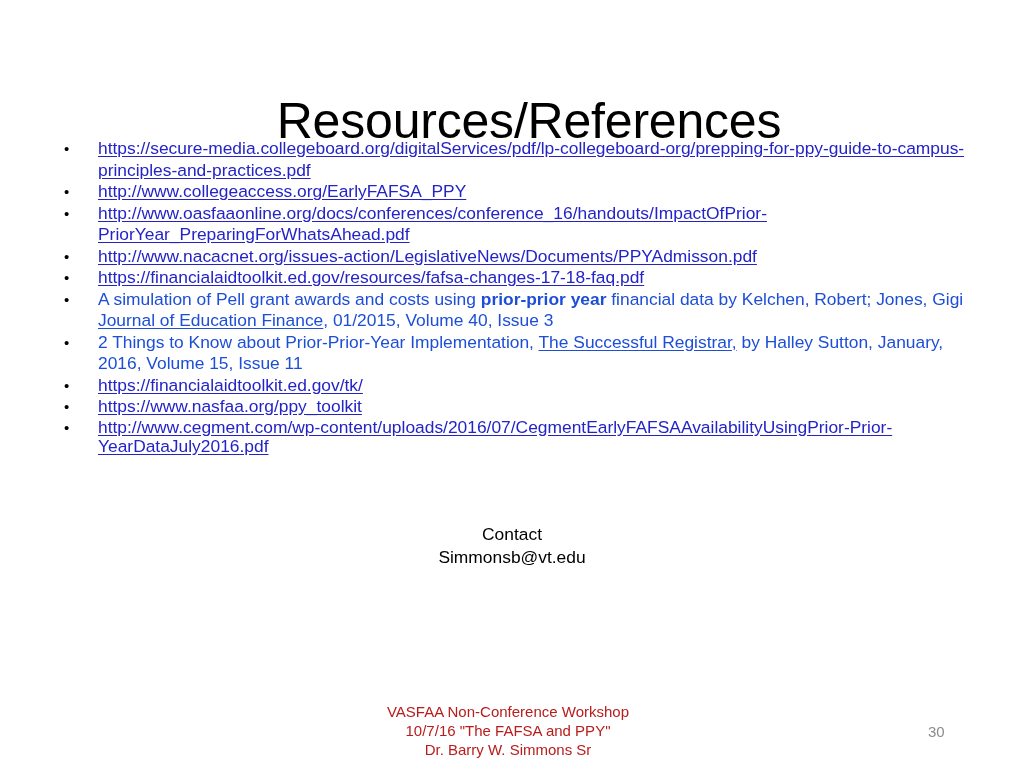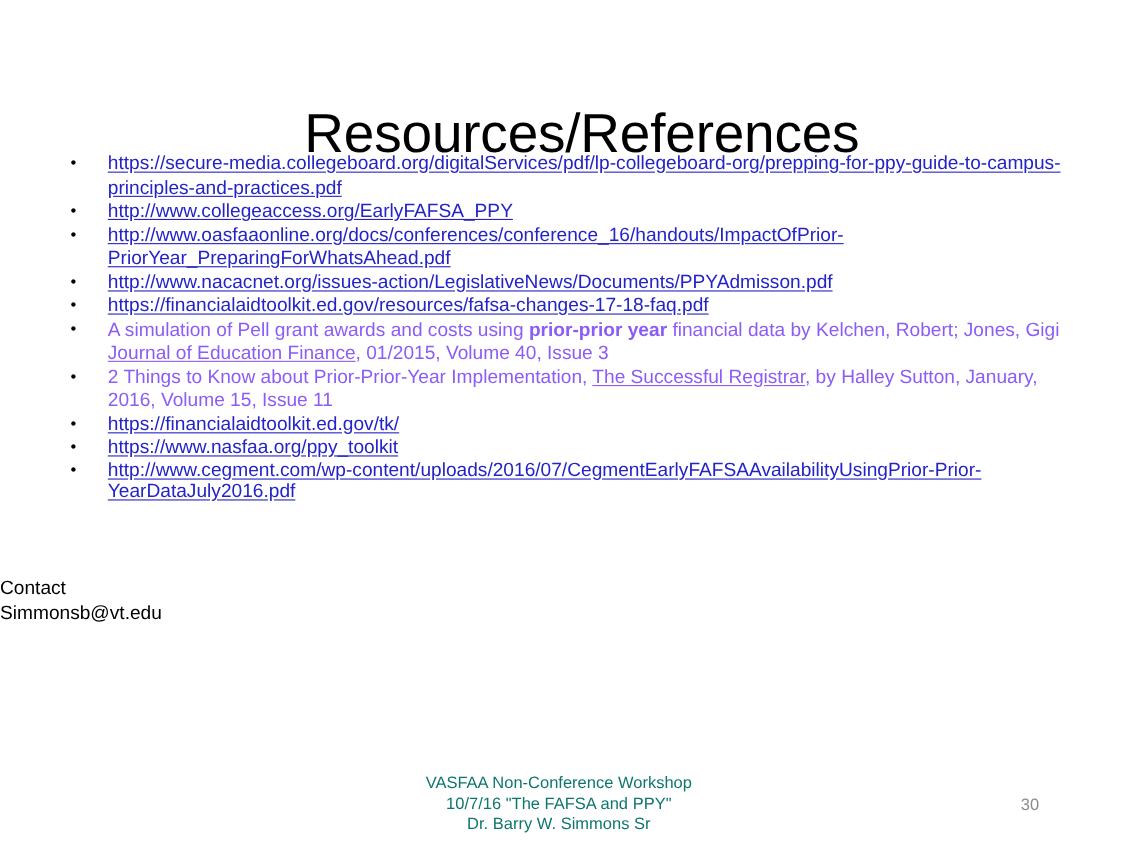--- a/index.html
+++ b/index.html
@@ -61,21 +61,21 @@
     top: 0;
     width: 14px;
     font-size: 15px;
     line-height: 21.5px;
     color: #000000;
     text-align: left;
   }
 
   .bullet-row .bullet-text {
     display: block;
-    color: #8b5cf6;
+    color: #1d4ed8;
     word-break: normal;
   }
 
   
   .bullet-row.link .bullet-text {
     color: #2323c8;
     text-decoration: underline;
     text-underline-offset: 2px;
   }
 
@@ -88,37 +88,37 @@
 
   .bold { font-weight: bold; }
   .uline { text-decoration: underline; text-underline-offset: 2px; }
 
   
   .contact-block {
     position: absolute;
     left: 0;
     top: 523px;
     width: 1024px;
-    text-align: left;
+    text-align: center;
     font-size: 17.4px;
     line-height: 23px;
     color: #000000;
   }
   .contact-block div { white-space: nowrap; }
 
   
   .footer {
     position: absolute;
     left: 0;
     top: 702px;
     width: 1016px;
     text-align: center;
     font-size: 15px;
     line-height: 19px;
-    color: #0f766e;
+    color: #b91c1c;
   }
   .footer div { white-space: nowrap; }
 
   .slide-number {
     position: absolute;
     right: 56px;
     top: 722px;
     font-size: 15px;
     line-height: 19px;
     color: #8c8c8c;

